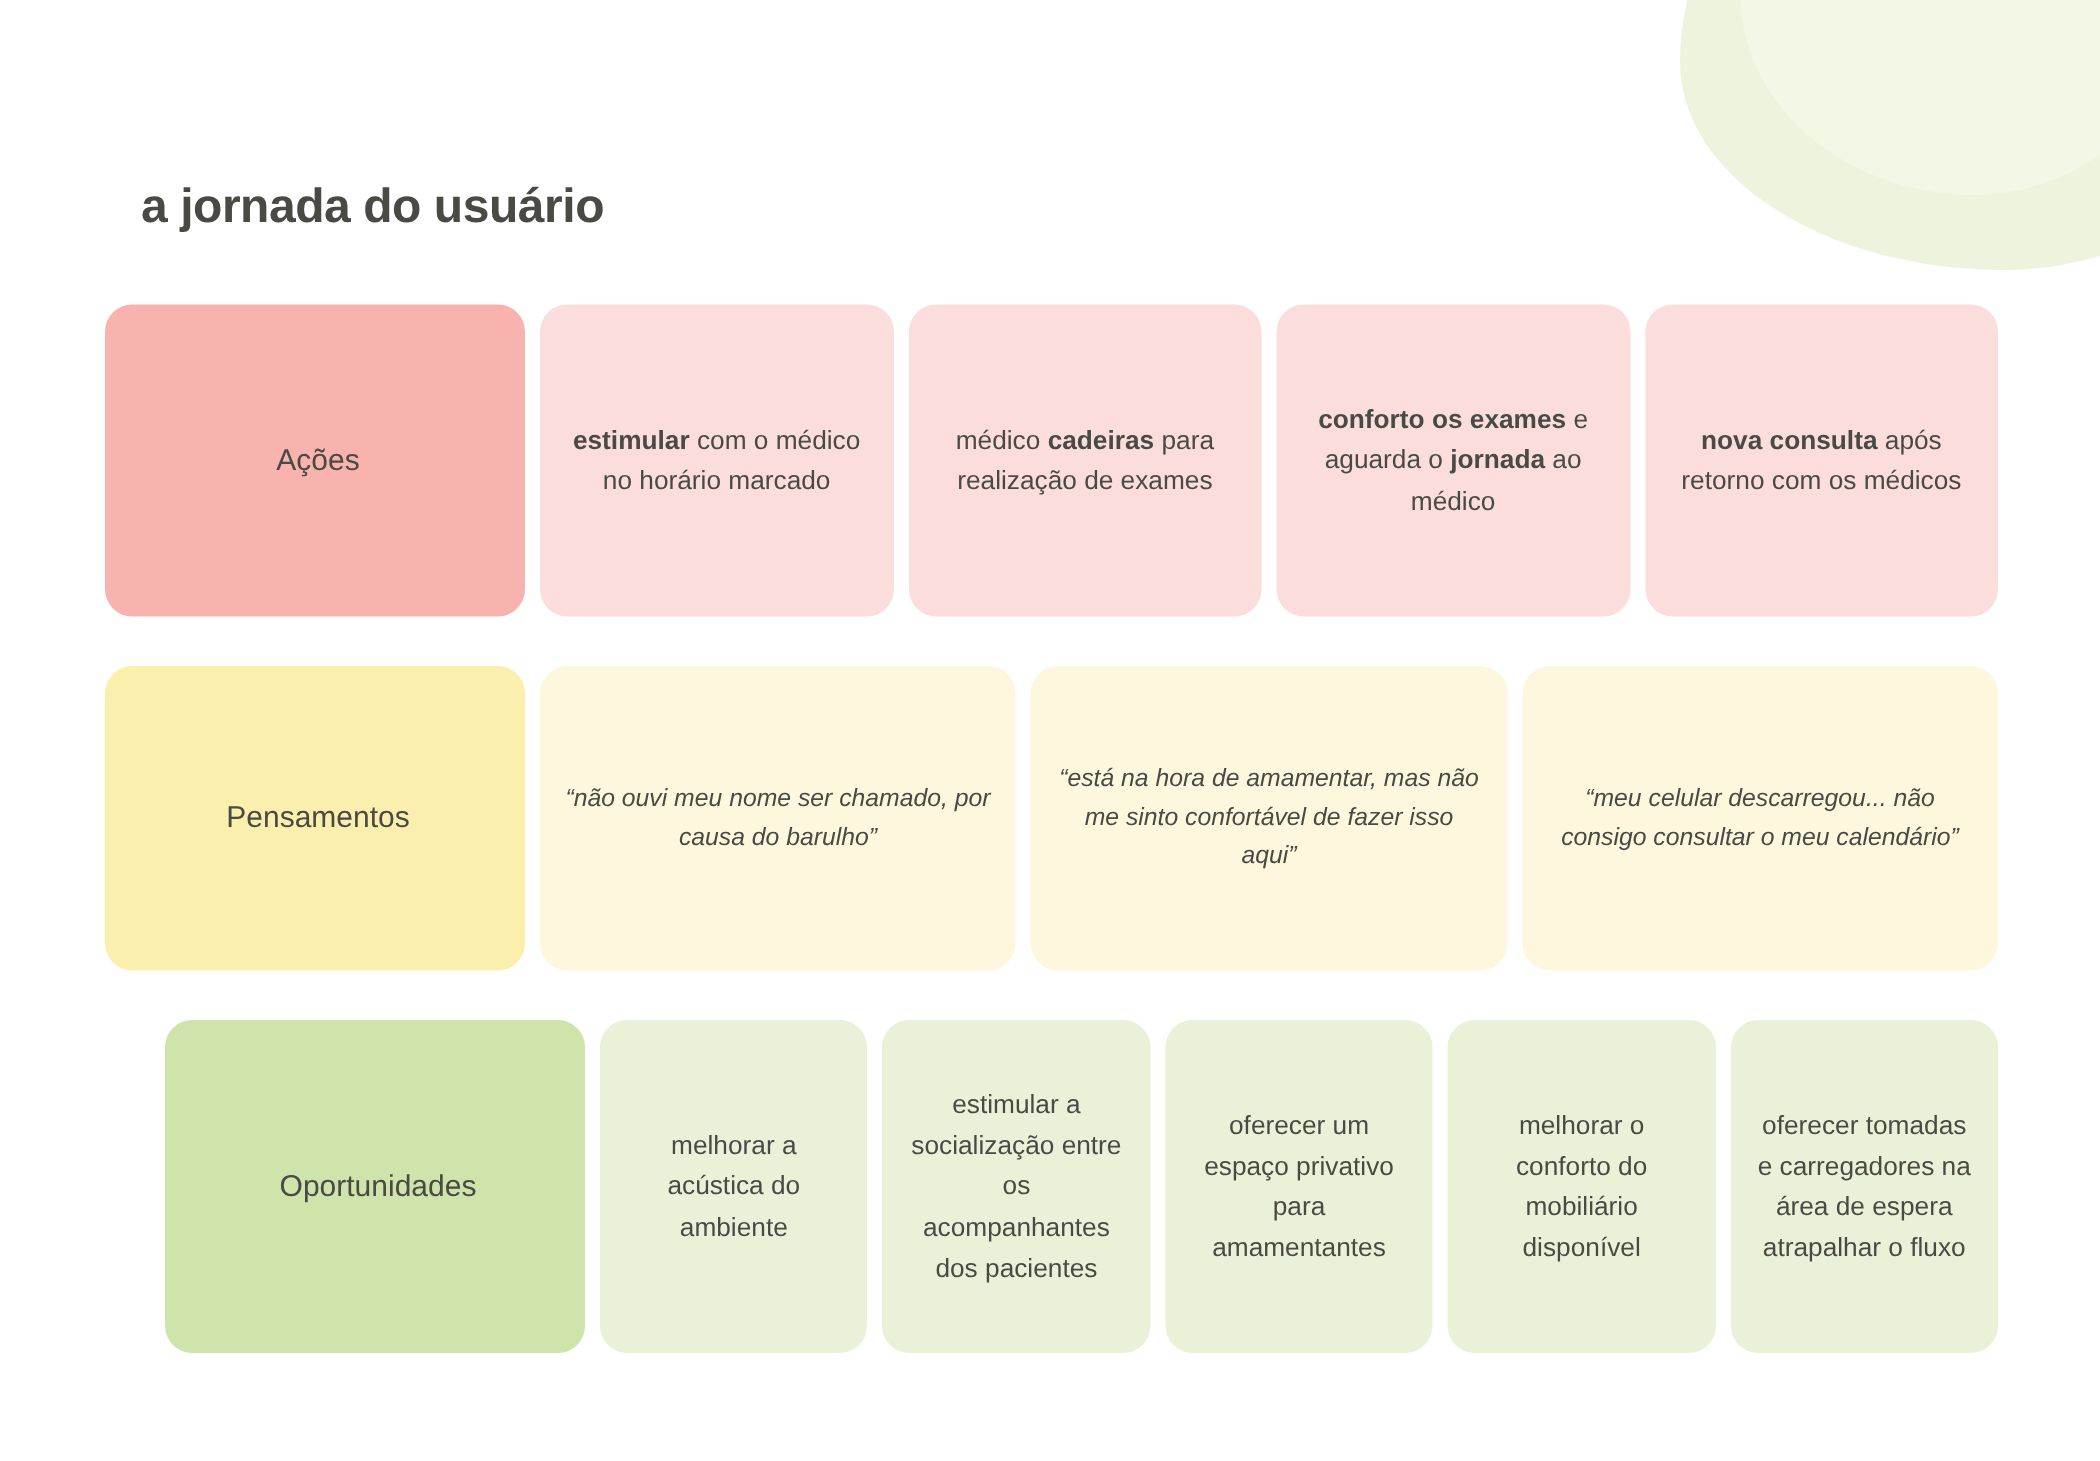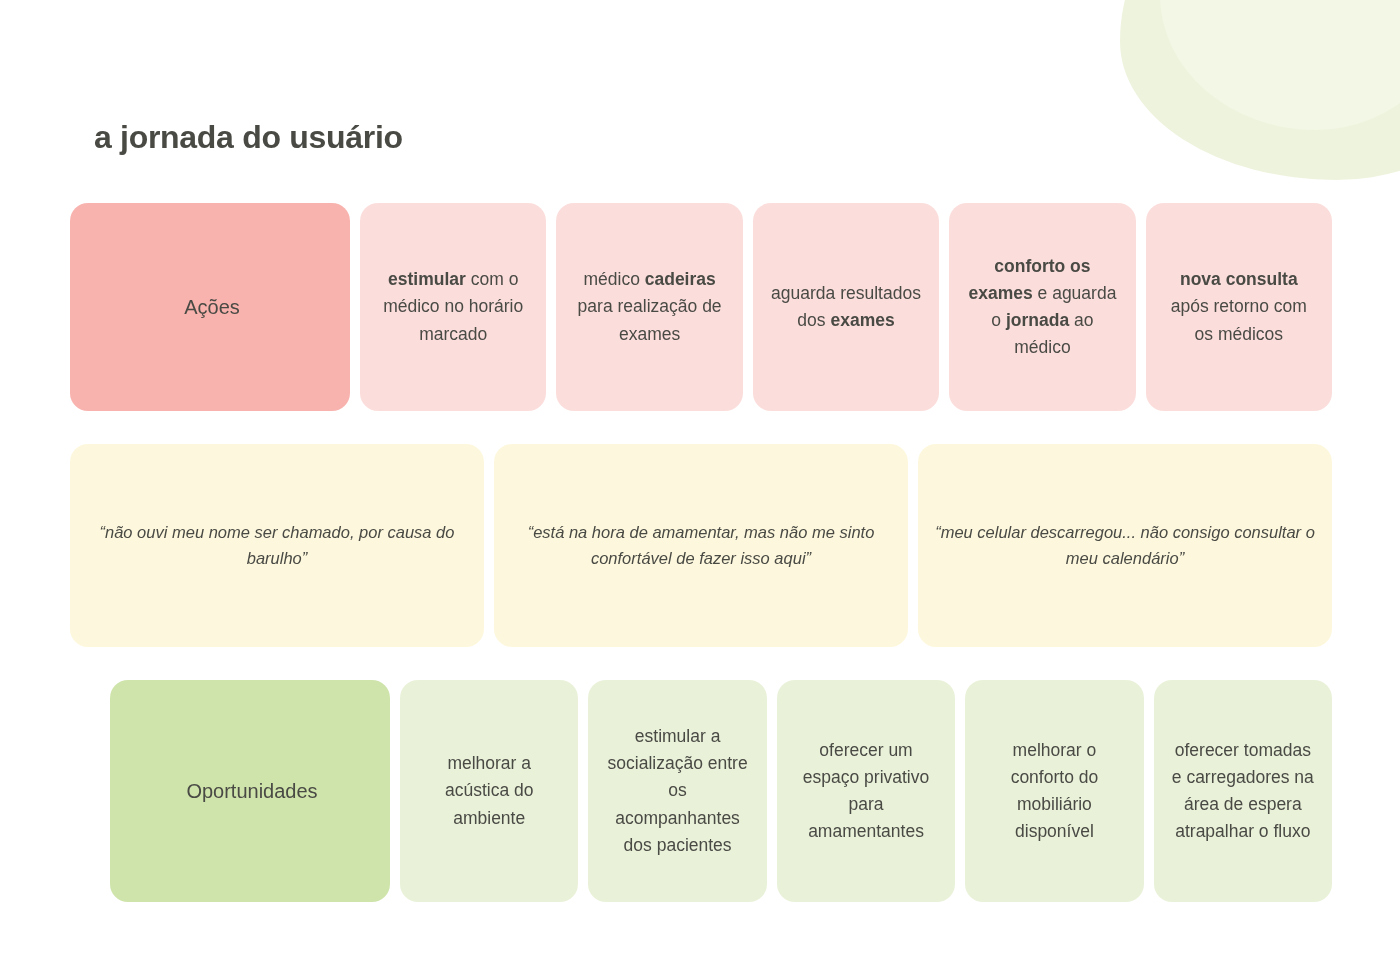--- a/index.html
+++ b/index.html
@@ -129,31 +129,29 @@
 
   <div class="row row-actions">
     <div class="cell label-cell">Ações</div>
     <div class="cell step-cell">
         <span class="txt"><b>estimular</b> com o médico no horário marcado</span>
       </div>
     <div class="cell step-cell">
         <span class="txt">médico <b>cadeiras</b> para realização de exames</span>
       </div>
     <div class="cell step-cell">
-        <span class="txt">aguarda resultados dos <b>exames</b></span>
-      </div>
-    <div class="cell step-cell">
         <span class="txt"><b>conforto os exames</b> e aguarda o <b>jornada</b> ao médico</span>
       </div>
     <div class="cell step-cell">
         <span class="txt"><b>nova consulta</b> após retorno com os médicos</span>
       </div>
   </div>
 
   <div class="row row-thoughts">
+    <div class="cell label-cell">Pensamentos</div>
     <div class="cell step-cell">
         <span class="txt">“não ouvi meu nome ser chamado, por causa do barulho”</span>
       </div>
     <div class="cell step-cell">
         <span class="txt">“está na hora de amamentar, mas não me sinto confortável de fazer isso aqui”</span>
       </div>
     <div class="cell step-cell">
         <span class="txt">“meu celular descarregou... não consigo consultar o meu calendário”</span>
       </div>
   </div>

